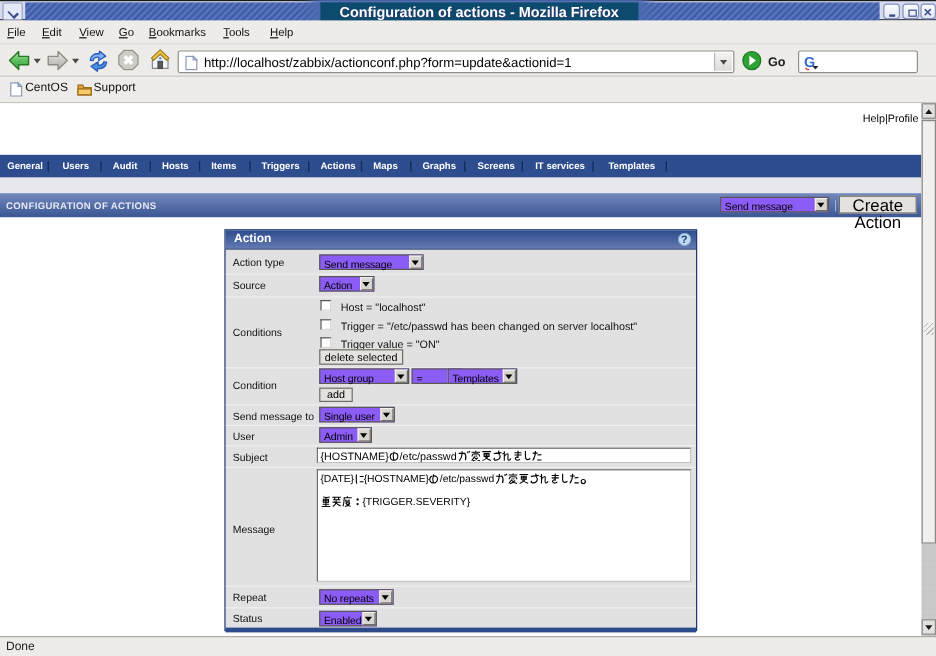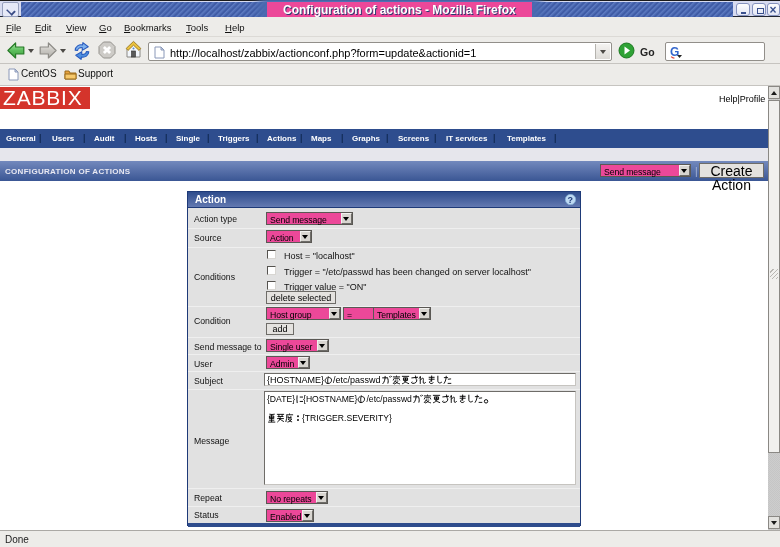--- a/index.html
+++ b/index.html
@@ -3,21 +3,21 @@
 *{margin:0;padding:0;box-sizing:border-box;}
 html,body{width:780px;height:547px;overflow:hidden;}
 body{font-family:"Liberation Sans",sans-serif;position:relative;background:#EDECE9;}
 .abs{position:absolute;}
 
 #titlebar{left:0;top:0;width:780px;height:17px;border-top:1px solid #1B1B1B;background:#D7DBF0;border-bottom:1px solid #1F2430;}
 #tstripes{left:21px;top:1px;width:712px;height:16px;
  background:repeating-linear-gradient(135deg,#5E7BC2 0px,#4A68B0 1.5px,#3C57A2 2.5px,#4A68B0 3.5px,#5E7BC2 4px);}
 #tmenu{left:2px;top:1px;width:17px;height:15px;background:#E6E9F7;border:1px solid #97A0BE;border-radius:2px;}
 #tmenu:after{content:"";position:absolute;left:4px;top:4px;width:6px;height:6px;border-right:2px solid #3A4C86;border-bottom:2px solid #3A4C86;transform:rotate(45deg) scale(1,.7);}
-#ttitle{left:267px;top:1px;height:16px;line-height:16px;padding:0 16px;background:#ec4899;color:#fff;
+#ttitle{left:267px;top:1px;height:16px;line-height:16px;padding:0 16px;background:#0c4a6e;color:#fff;
  font-size:12px;font-weight:bold;box-shadow:0 0 10px 8px #4B6BB0;text-shadow:1px 1px 0 #2A3C6E;}
 .wbtn{top:2px;width:14px;height:13px;background:linear-gradient(#FDFDFE,#E3E6F4);border:1px solid #8592BE;border-radius:3px;color:#39508E;}
 #bmin{left:736px;} #bmax{left:752px;} #bclose{left:767px;width:13px;}
 #bmin:after{content:"";position:absolute;left:3.5px;top:8px;width:5.5px;height:2px;background:#39508E;}
 #bmax:after{content:"";position:absolute;left:3.5px;top:3.5px;width:5px;height:4.5px;border:1px solid #39508E;border-top:1.6px solid #39508E;}
 #bclose:after{content:"\00d7";position:absolute;left:1.5px;top:-1px;font-size:12px;font-weight:bold;}
 
 #menubar{left:0;top:17px;width:780px;height:19px;background:#EDECE9;font-size:9.5px;color:#111;}
 #menubar span{position:absolute;top:5px;}
 #menubar u{text-decoration:underline;}
@@ -42,21 +42,21 @@
 #tabs{left:0;top:23px;width:768px;height:20px;background:#DBDBDB;}
 .tab{position:absolute;top:0;height:20px;line-height:21px;background:#A4A4A4;color:#F4F4F4;font-size:7.8px;font-weight:bold;text-align:center;border-top:1px solid #C2C2C2;}
 .tab.on{background:#33548E;}
 #mainmenu{left:0;top:43px;width:768px;height:19px;background:#2E4D8E;color:#fff;font-size:8px;font-weight:bold;}
 #mainmenu span{position:absolute;top:5px;}
 #mainmenu i.s{position:absolute;top:4px;color:#122A55;font-style:normal;font-weight:bold;font-size:9px;}
 #crumb{left:0;top:62px;width:768px;height:13px;background:#E6E6EC;}
 #confbar{left:0;top:75px;width:768px;height:20px;background:linear-gradient(#7389BD,#3A5694);color:#E8E8F2;font-size:8px;font-weight:bold;}
 #confbar .t{position:absolute;left:5px;top:6px;letter-spacing:0.3px;}
 
-.sel{position:absolute;background:#ec4899;border:1px solid #5A5854;height:13px;padding-left:40px;}
+.sel{position:absolute;background:#8b5cf6;border:1px solid #5A5854;height:13px;padding-left:40px;}
 .sel .tx{position:absolute;left:3px;top:2px;font-size:8.7px;color:#000;white-space:nowrap;letter-spacing:-0.1px;}
 .sel .ab{position:absolute;right:0;top:0;bottom:0;width:11px;background:#D8D5D0;border:1px solid;border-color:#F2F1EF #6E6C68 #6E6C68 #F2F1EF;}
 .sel .ab:after{content:"";position:absolute;left:1px;top:3px;width:0;height:0;border-left:3.5px solid transparent;border-right:3.5px solid transparent;border-top:4.5px solid #000;}
 .btn{position:absolute;background:#E4E2DF;border:1px solid #6E6C68;font-size:9px;color:#000;text-align:center;}
 .inp{position:absolute;background:#fff;border:1px solid;border-color:#6E6C68 #C6C4C0 #C6C4C0 #6E6C68;font-size:9px;color:#000;}
 .cb{position:absolute;width:9px;height:9px;background:#fff;border:1px solid;border-color:#55534F #D8D6D2 #D8D6D2 #55534F;}
 
 #form{left:187px;top:105px;width:394px;height:335px;border:1px solid #1E3A78;background:#E1E1E1;}
 #fhead{position:absolute;left:0;top:0;width:100%;height:16px;background:linear-gradient(#2E4C8C,#6379B1);border-bottom:1px solid #1E3A78;color:#fff;font-size:10px;font-weight:bold;}
 #fhead .t{position:absolute;left:7px;top:2px;}
@@ -157,32 +157,31 @@
     <path d="M7 1 L7 4 L10 4 Z" fill="#C9D5EA" stroke="#8A98B8" stroke-width="1"></path>
   </svg>
   <span class="abs" style="left:21px;top:4px">CentOS</span>
   <svg class="abs" style="left:64px;top:5px" width="13" height="11" viewBox="0 0 13 11">
     <path d="M1 2 L5 2 L6 4 L12 4 L12 10 L1 10 Z" fill="#E8A33D" stroke="#9A6A1A" stroke-width="1"></path>
     <path d="M1 5 L12 5 L12 10 L1 10 Z" fill="#F7C96B" stroke="#9A6A1A" stroke-width="1"></path>
   </svg>
   <span class="abs" style="left:78px;top:4px">Support</span>
 </div>
 <div class="abs" id="content">
-  <div class="abs" id="zlogo">ZABBIX</div>
   <span class="abs" id="helpprof">Help|Profile</span>
   <div class="abs" id="mainmenu">
     <span style="left:6px">General</span>
       <i class="s" style="left:39px">|</i>
     <span style="left:52px">Users</span>
       <i class="s" style="left:83px">|</i>
     <span style="left:94px">Audit</span>
       <i class="s" style="left:124px">|</i>
     <span style="left:135px">Hosts</span>
       <i class="s" style="left:165px">|</i>
-    <span style="left:176px">Single</span>
+    <span style="left:176px">Items</span>
       <i class="s" style="left:207px">|</i>
     <span style="left:218px">Triggers</span>
       <i class="s" style="left:256px">|</i>
     <span style="left:267px">Actions</span>
       <i class="s" style="left:300px">|</i>
     <span style="left:311px">Maps</span>
       <i class="s" style="left:341px">|</i>
     <span style="left:352px">Graphs</span>
       <i class="s" style="left:386px">|</i>
     <span style="left:398px">Screens</span>

